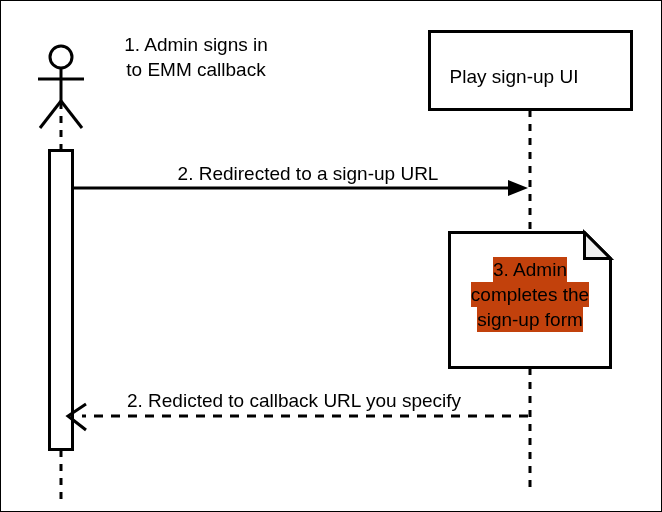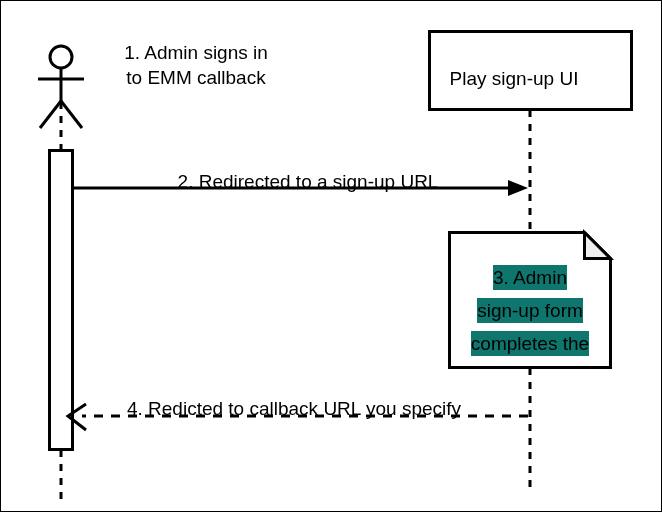--- a/index.html
+++ b/index.html
@@ -26,33 +26,32 @@
     height: 512px;
   }
   .dtext {
     position: absolute;
     color: #000000;
     font-family: "Liberation Sans", sans-serif;
     font-size: 19px;
     line-height: 25px;
     white-space: pre;
     text-align: center;
-    margin-top: 8px;
   }
   .dtext.note-line {
-    background: #0f766e;
+    background: #c2410c;
   }
   #actor-label {
     left: 96px;
     top: 32px;
     width: 200px;
   }
   #participant-label {
     left: 429px;
-    top: 58px;
+    top: 64px;
     width: 170px;
   }
   #msg1-label {
     left: 143px;
     top: 161px;
     width: 330px;
   }
   #msg2-label {
     left: 96px;
     top: 388px;
@@ -111,21 +110,21 @@
     <path d="M 449.5 232.5 L 584.5 232.5 L 610.5 258.5 L 610.5 367.5 L 449.5 367.5 Z" fill="#ffffff" stroke="#000000" stroke-width="3"></path>
     <path d="M 584.5 232.5 L 584.5 258.5 L 610.5 258.5 Z" fill="#efefef" stroke="#000000" stroke-width="3"></path>
   </svg>
 
   <div class="dtext" id="actor-label"><span>1. Admin signs in</span><br><span>to EMM callback</span></div>
 
   <div class="dtext" id="participant-label">Play sign-up UI</div>
 
   <div class="dtext" id="msg1-label">2. Redirected to a sign-up URL</div>
 
-  <div class="dtext" id="msg2-label">4. Redicted to callback URL you specify</div>
+  <div class="dtext" id="msg2-label">2. Redicted to callback URL you specify</div>
 
   <div class="note-lines">
     <div class="row"><span class="dtext note-line">3. Admin</span></div>
+    <div class="row"><span class="dtext note-line">completes the</span></div>
     <div class="row"><span class="dtext note-line">sign-up form</span></div>
-    <div class="row"><span class="dtext note-line">completes the</span></div>
   </div>
 
 </div>
 
 </body></html>

